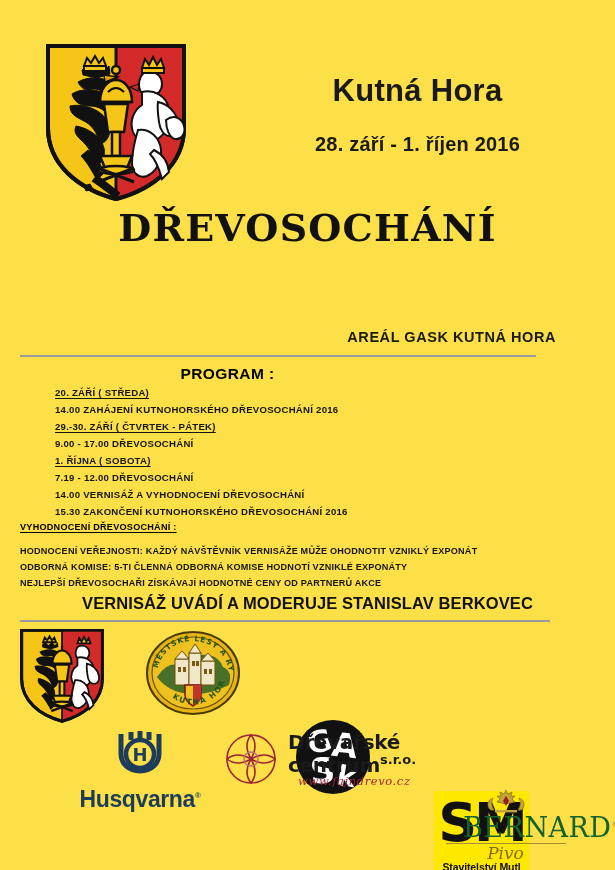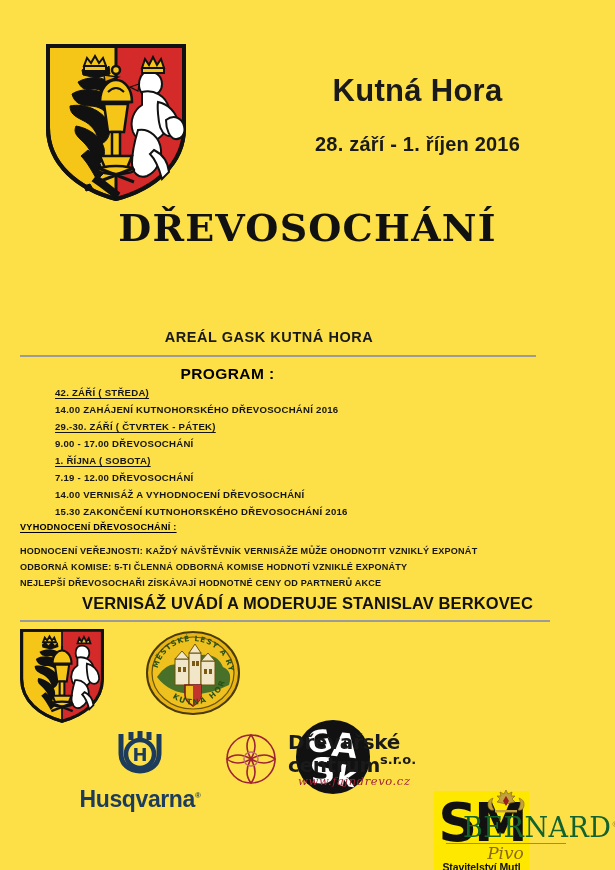--- a/index.html
+++ b/index.html
@@ -29,22 +29,22 @@
     font-family:"DejaVu Serif", serif;
     font-weight:bold;
     font-size:38px;
     line-height:1.18;
     letter-spacing:1.2px;
     color:#111;
   }
   .maintitle .l2{display:block;}
 
   .venue{
-    position:absolute;left:0;top:329px;width:538px;text-align:center;
-    font-size:14.5px;font-weight:bold;letter-spacing:.55px;color:#1a1a1a;
+    position:absolute;left:0;top:329px;width:538px;text-align:right;
+    font-size:14.5px;font-weight:bold;letter-spacing:.55px;color:#1a1a1a;padding-left:18px;
   }
 
   .rule{
     position:absolute;height:2px;background:#9b9b9b;
   }
   .rule.r1{left:20px;top:355px;width:516px;}
   .rule.r2{left:20px;top:620px;width:530px;}
 
   
   .program-head{
@@ -223,21 +223,21 @@
   </div>
 
   <div class="venue">AREÁL GASK KUTNÁ HORA</div>
 
   <div class="rule r1"></div>
 
   <div class="program-head">PROGRAM :</div>
 
   <div class="program-list">
     <div class="pl-row day">
-        <span>42. ZÁŘÍ ( STŘEDA)</span>
+        <span>20. ZÁŘÍ ( STŘEDA)</span>
       </div>
     <div class="pl-row">
         <span>14.00 ZAHÁJENÍ KUTNOHORSKÉHO DŘEVOSOCHÁNÍ 2016</span>
       </div>
     <div class="pl-row day">
         <span>29.-30. ZÁŘÍ ( ČTVRTEK - PÁTEK)</span>
       </div>
     <div class="pl-row">
         <span>9.00 - 17.00 DŘEVOSOCHÁNÍ</span>
       </div>

